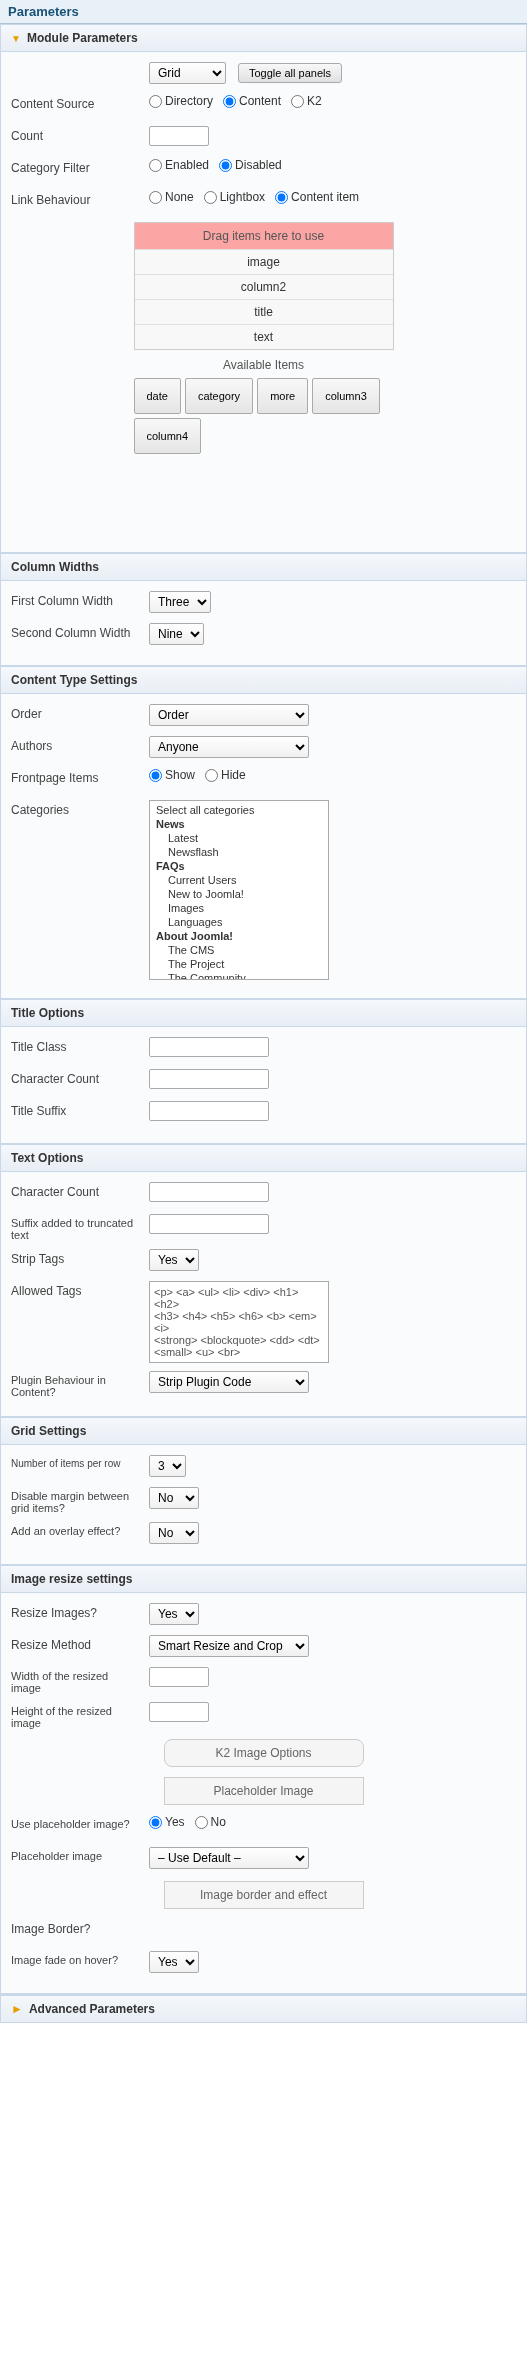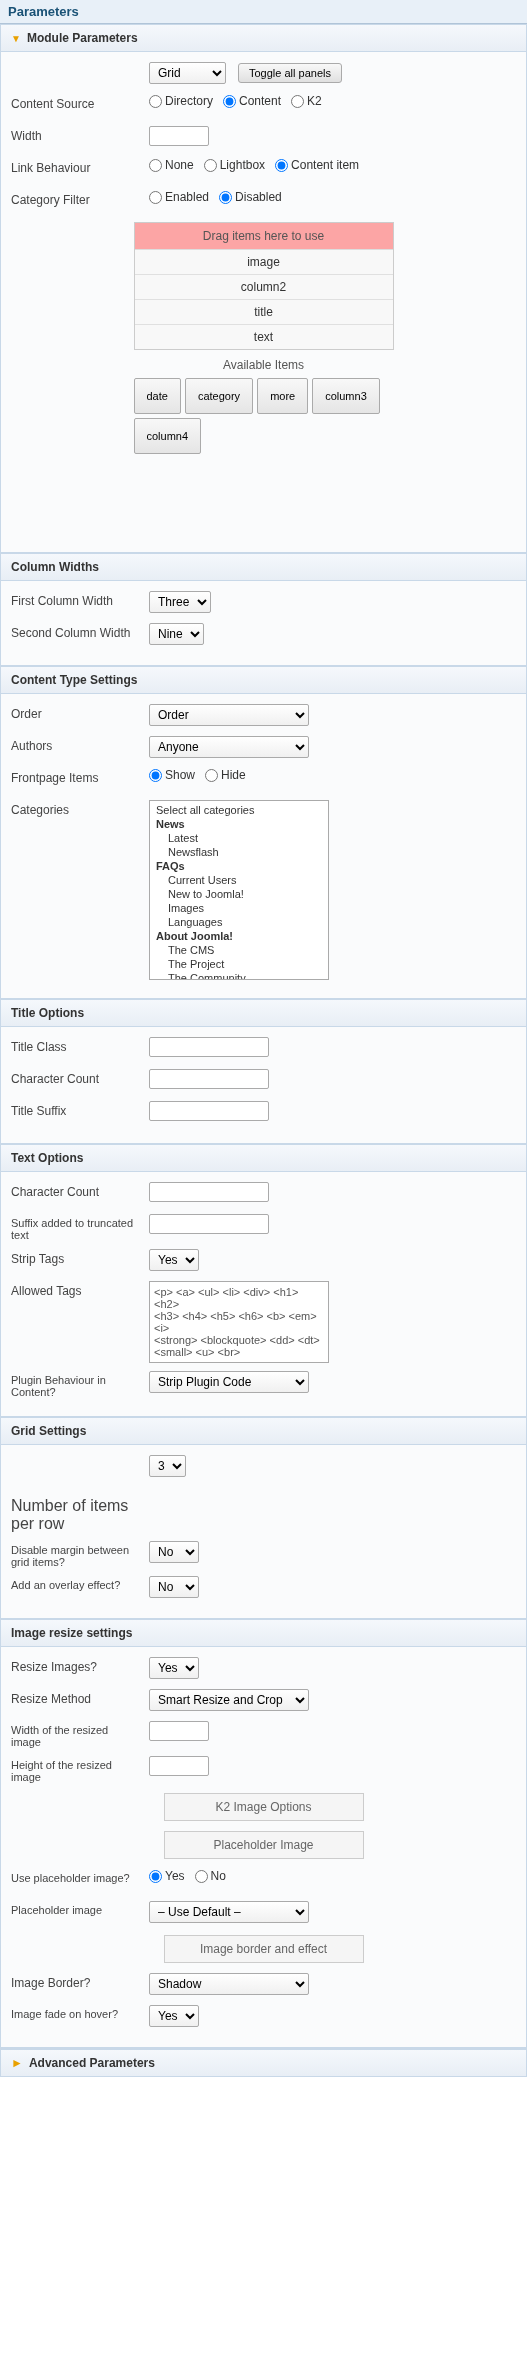--- a/index.html
+++ b/index.html
@@ -240,54 +240,54 @@
             <span>Content</span>
         </label>
         <label class="radio-item">
           <input type="radio" name="content_source" style=""> 
             <span>K2</span>
         </label>
       </div>
     </div>
 
     <div class="field-row">
-      <div class="field-label">Width</div>
+      <div class="field-label">Count</div>
       <div class="field-value">
         <input type="text" class="input-small" style="">
+      </div>
+    </div>
+
+    <div class="field-row">
+      <div class="field-label">Category Filter</div>
+      <div class="field-value radio-group">
+        <label class="radio-item">
+          <input type="radio" name="category_filter" style=""> 
+            <span>Enabled</span>
+        </label>
+        <label class="radio-item">
+          <input type="radio" name="category_filter" checked="" style=""> 
+            <span>Disabled</span>
+        </label>
       </div>
     </div>
 
     <div class="field-row">
       <div class="field-label">Link Behaviour</div>
       <div class="field-value radio-group">
         <label class="radio-item">
           <input type="radio" name="link_behaviour" style=""> 
             <span>None</span>
         </label>
         <label class="radio-item">
           <input type="radio" name="link_behaviour" style=""> 
             <span>Lightbox</span>
         </label>
         <label class="radio-item">
           <input type="radio" name="link_behaviour" checked="" style=""> 
             <span>Content item</span>
-        </label>
-      </div>
-    </div>
-
-    <div class="field-row">
-      <div class="field-label">Category Filter</div>
-      <div class="field-value radio-group">
-        <label class="radio-item">
-          <input type="radio" name="category_filter" style=""> 
-            <span>Enabled</span>
-        </label>
-        <label class="radio-item">
-          <input type="radio" name="category_filter" checked="" style=""> 
-            <span>Disabled</span>
         </label>
       </div>
     </div>
 
     <div class="drag-area">
       <div class="drag-header">Drag items here to use</div>
       <div class="drag-item">image</div>
       <div class="drag-item">column2</div>
       <div class="drag-item">title</div>
       <div class="drag-item">text</div>
@@ -471,21 +471,21 @@
     </div>
   </div>
 </div>
 
 <div class="section">
   <div class="section-header">
     <span>Grid Settings</span>
   </div>
   <div class="section-content">
     <div class="field-row">
-      <div class="field-label" style="font-size:16px;margin-top:39px;">Number of items per row</div>
+      <div class="field-label" style="font-size:10px;">Number of items per row</div>
       <div class="field-value">
         <select>
           <option>1</option>
           <option>2</option>
           <option selected="">3</option>
           <option>4</option>
           <option>5</option>
           <option>6</option>
         </select>
       </div>
@@ -545,21 +545,21 @@
       </div>
     </div>
 
     <div class="field-row">
       <div class="field-label" style="font-size:11px;">Height of the resized image</div>
       <div class="field-value">
         <input type="text" class="input-small" style="">
       </div>
     </div>
 
-    <div class="inner-box" style="margin: 10px auto;">
+    <div class="inner-box" style="margin: 10px auto; border-radius: 8px;">
       <span>K2 Image Options</span>
     </div>
 
     <div class="inner-box" style="margin: 10px auto;">
       <span>Placeholder Image</span>
     </div>
 
     <div class="field-row">
       <div class="field-label" style="font-size:11px;">Use placeholder image?</div>
       <div class="field-value radio-group">
@@ -582,27 +582,20 @@
         </select>
       </div>
     </div>
 
     <div class="inner-box" style="margin: 10px auto;">
       <span>Image border and effect</span>
     </div>
 
     <div class="field-row">
       <div class="field-label">Image Border?</div>
-      <div class="field-value">
-        <select class="select-wide">
-          <option>Shadow</option>
-          <option>None</option>
-          <option>Solid</option>
-        </select>
-      </div>
     </div>
 
     <div class="field-row">
       <div class="field-label" style="font-size:11px;">Image fade on hover?</div>
       <div class="field-value">
         <select>
           <option>Yes</option>
           <option>No</option>
         </select>
       </div>

